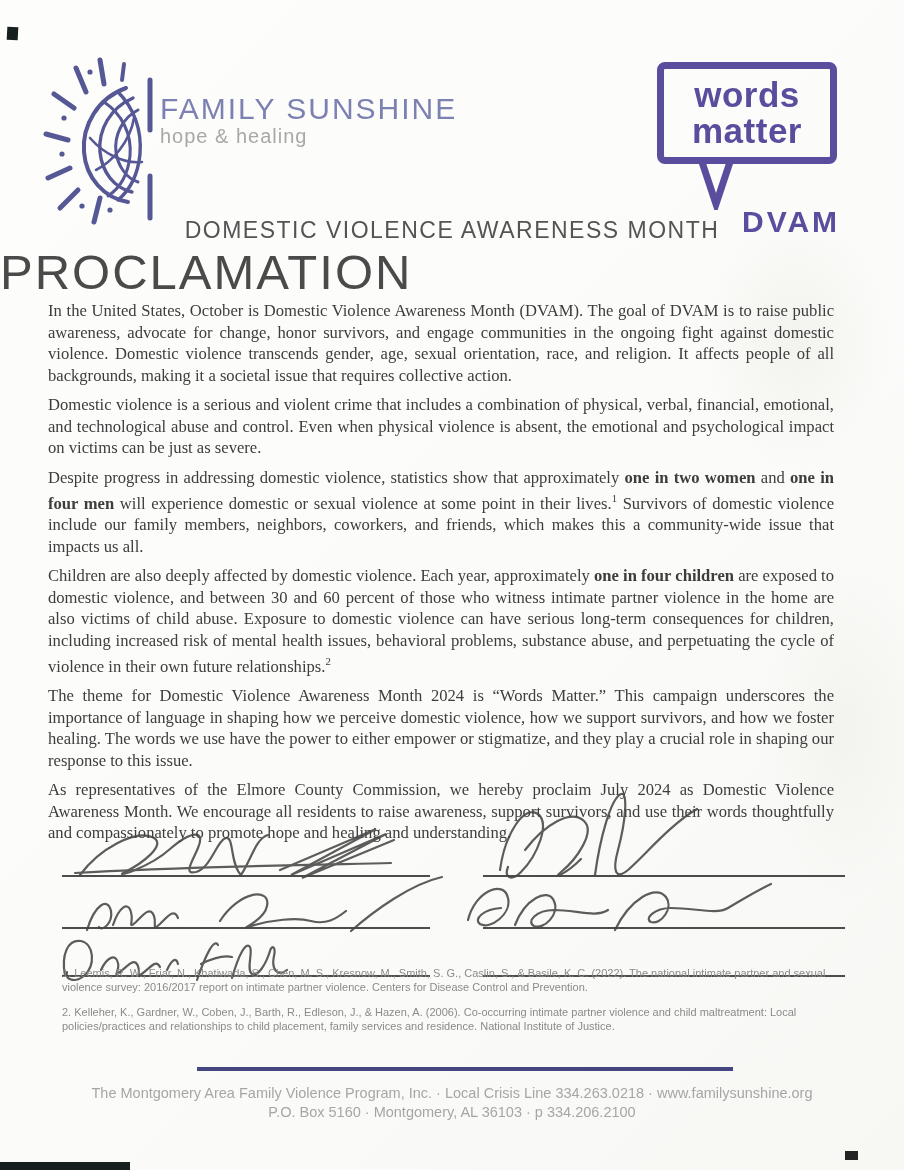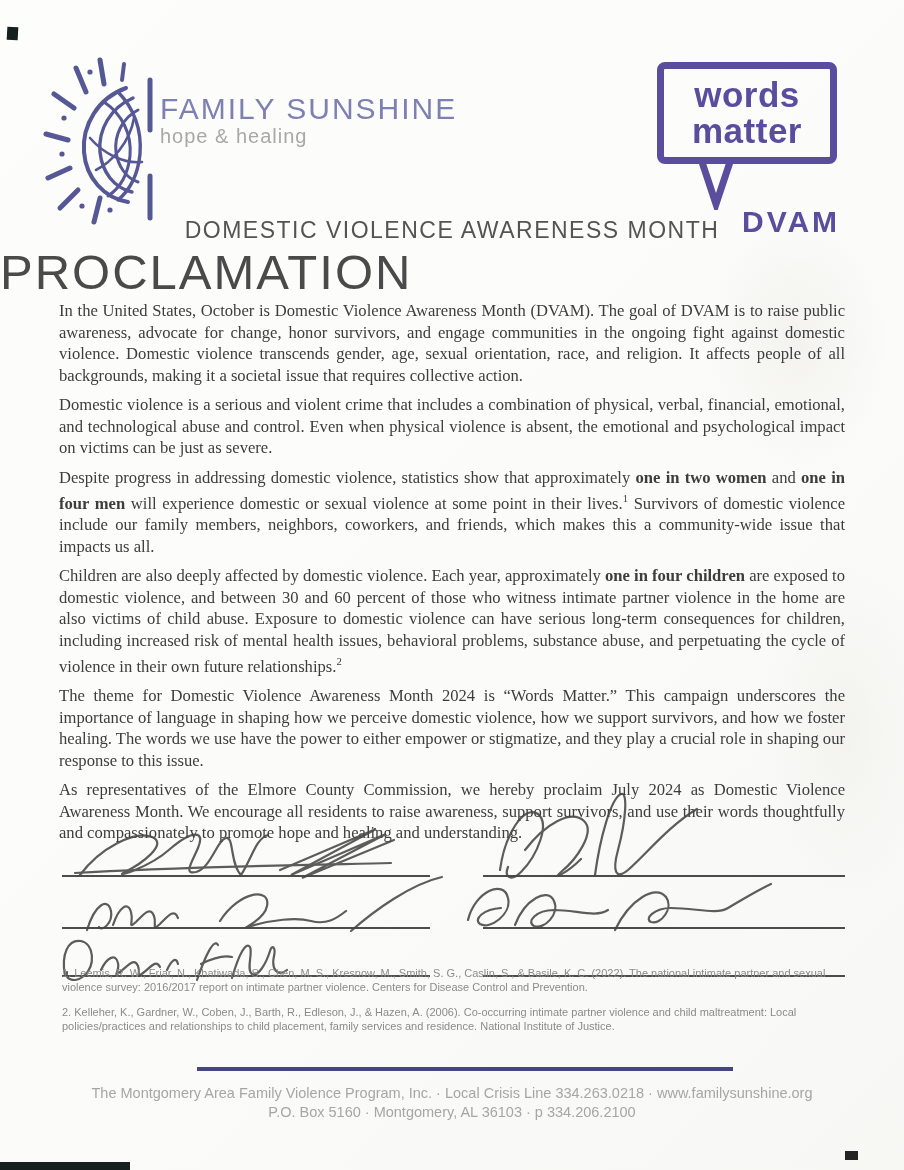--- a/index.html
+++ b/index.html
@@ -39,21 +39,21 @@
   .badge-dvam{position:absolute;left:742px;top:168px;font-family:"Liberation Sans",sans-serif;
     font-weight:bold;font-size:30px;letter-spacing:3px;color:#5a4d9e;margin-top:37px;}
 
   
   .kicker{position:absolute;left:0;top:217px;width:904px;text-align:center;
     font-family:"Liberation Sans",sans-serif;font-size:23px;letter-spacing:1.5px;color:#545454;}
   .main-title{position:absolute;left:0;top:244px;width:904px;text-align:left;
     font-family:"Liberation Sans",sans-serif;font-size:49px;letter-spacing:2px;color:#4a4a4a;}
 
   
-  .body-text{position:absolute;left:59px;top:300px;width:786px;
+  .body-text{position:absolute;left:48px;top:300px;width:786px;
     font-size:16.6px;line-height:21.5px;color:#3d3d3d;}
   .body-text p{margin:0 0 8px 0;text-align:justify;}
   .body-text sup{font-size:0.65em;}
   .body-text b{font-weight:bold;}
 
   
   .sig-line{position:absolute;height:2px;background:#4c4c4c;}
   .sig-line.l1{left:62px;top:875px;width:368px;}
   .sig-line.l2{left:62px;top:927px;width:368px;}
   .sig-line.l3{left:62px;top:975px;width:368px;}

